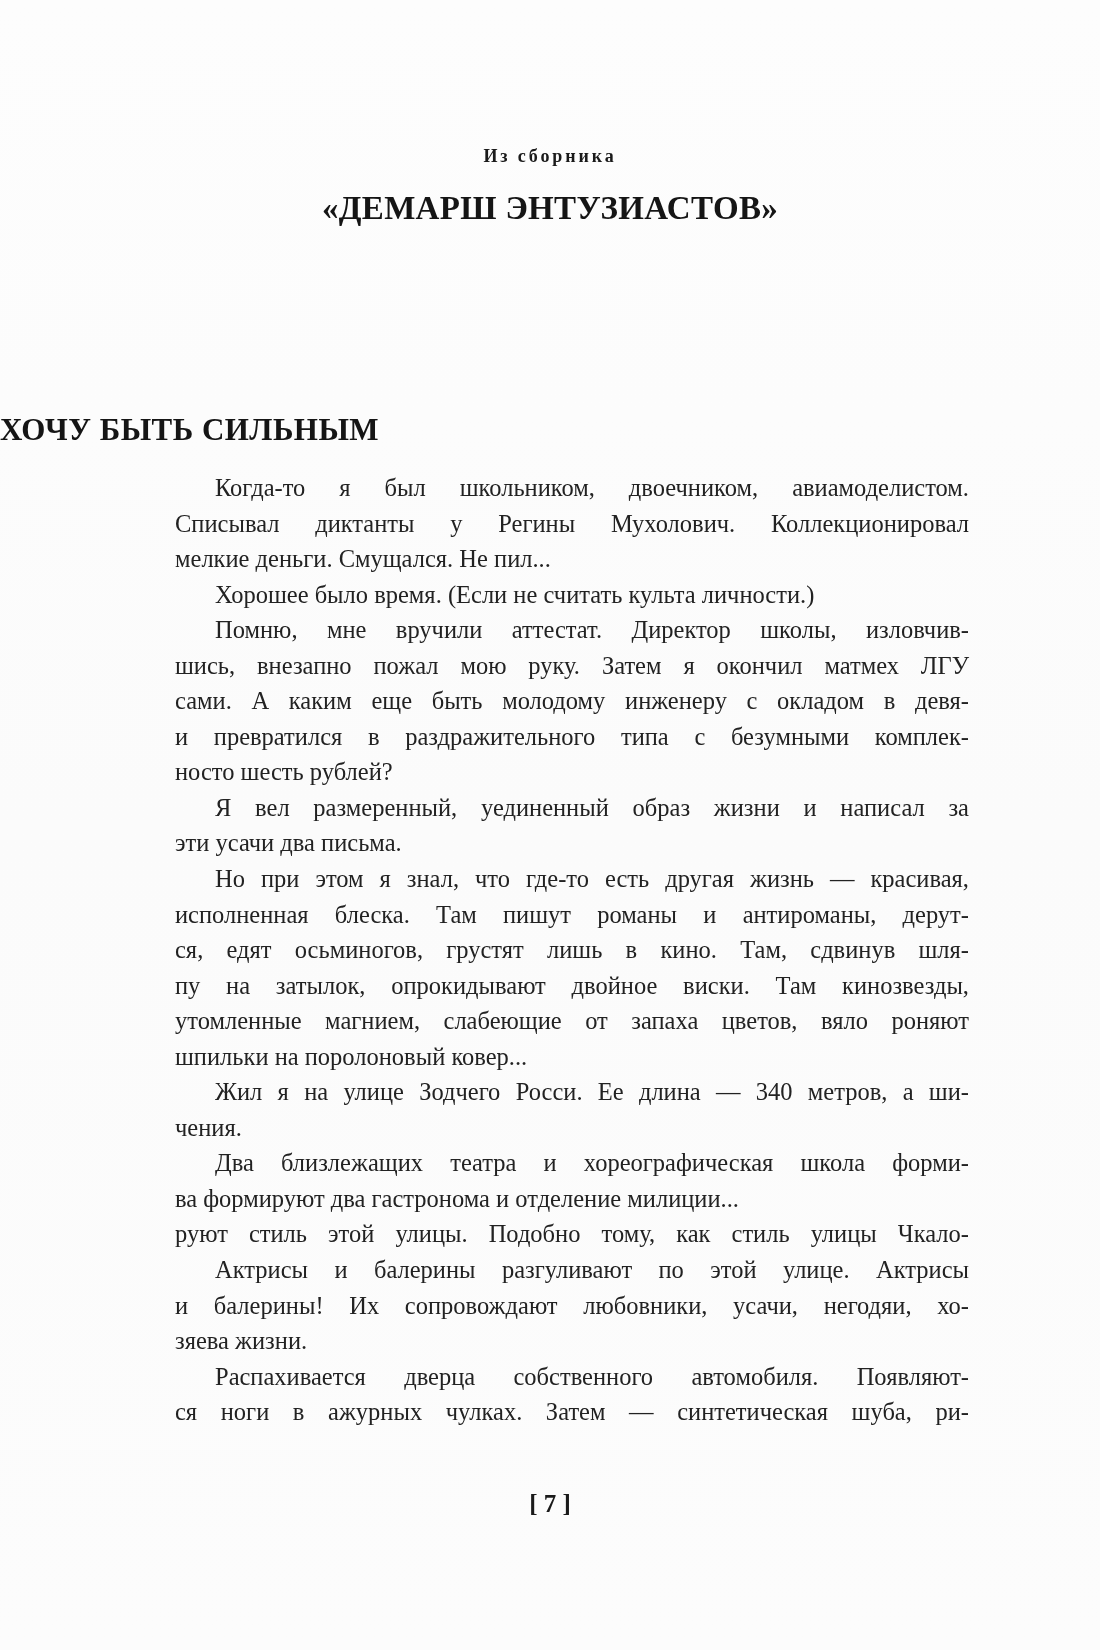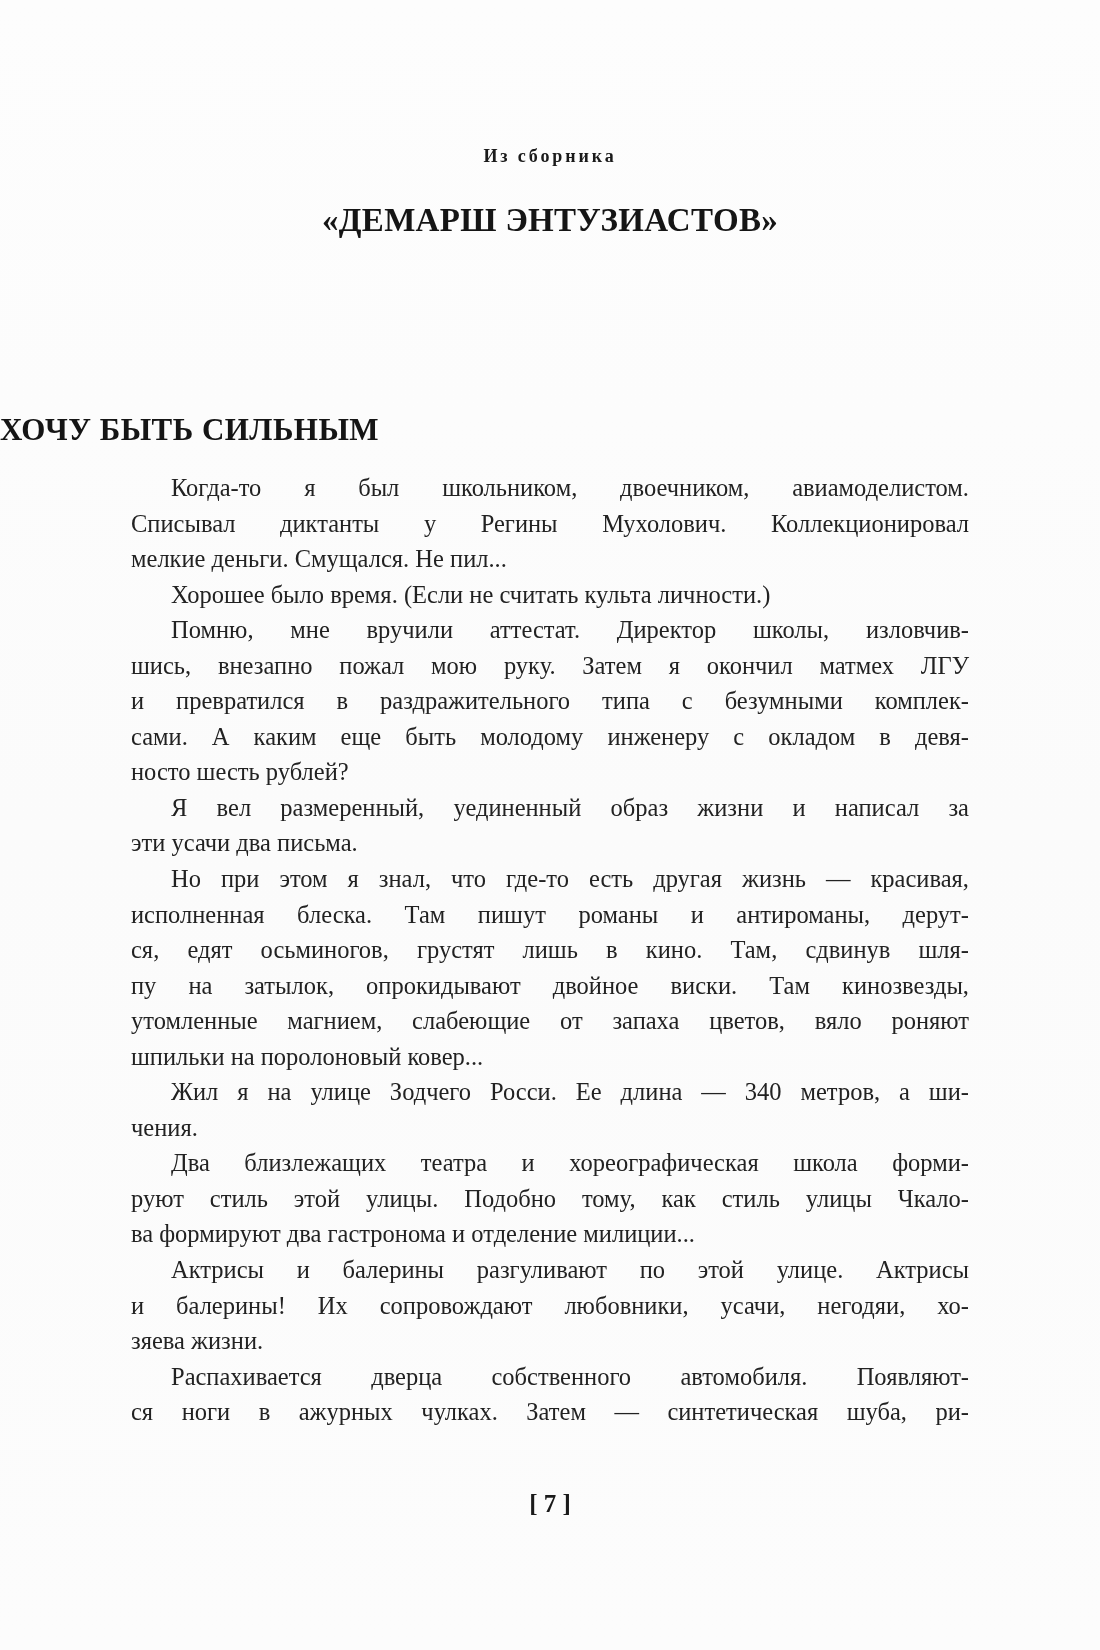--- a/index.html
+++ b/index.html
@@ -34,21 +34,20 @@
   .collection-title {
     position: absolute;
     top: 190px;
     left: 0;
     width: 100%;
     text-align: center;
     font-size: 33px;
     font-weight: bold;
     letter-spacing: 0.01em;
     color: #151515;
-    margin-top: 12px;
   }
   .story-title {
     position: absolute;
     top: 412px;
     left: 0;
     width: 100%;
     text-align: left;
     font-size: 31px;
     font-weight: bold;
     letter-spacing: 0.015em;
@@ -61,20 +60,21 @@
     width: 838px;
     font-size: 24.5px;
     line-height: 35.55px;
     color: #222222;
   }
   .paragraph {
     margin: 0;
   }
   .line {
     text-align: left;
+    margin-left: 44px;
   }
   .line.justify {
     text-align: justify;
     text-align-last: justify;
   }
   .line.indent {
     text-indent: 40px;
   }
   .page-number {
     position: absolute;
@@ -102,44 +102,44 @@
         <div class="line indent justify">Когда-то я был школьником, двоечником, авиамоделистом.</div>
         <div class="line justify">Списывал диктанты у Регины Мухолович. Коллекционировал</div>
         <div class="line">мелкие деньги. Смущался. Не пил...</div>
       </div>
       <div class="paragraph">
         <div class="line indent">Хорошее было время. (Если не считать культа личности.)</div>
       </div>
       <div class="paragraph">
         <div class="line indent justify">Помню, мне вручили аттестат. Директор школы, изловчив-</div>
         <div class="line justify">шись, внезапно пожал мою руку. Затем я окончил матмех ЛГУ</div>
+        <div class="line justify">сами. А каким еще быть молодому инженеру с окладом в девя-</div>
         <div class="line justify">и превратился в раздражительного типа с безумными комплек-</div>
-        <div class="line justify">сами. А каким еще быть молодому инженеру с окладом в девя-</div>
         <div class="line">носто шесть рублей?</div>
       </div>
       <div class="paragraph">
         <div class="line indent justify">Я вел размеренный, уединенный образ жизни и написал за</div>
         <div class="line">эти усачи два письма.</div>
       </div>
       <div class="paragraph">
         <div class="line indent justify">Но при этом я знал, что где-то есть другая жизнь — красивая,</div>
         <div class="line justify">исполненная блеска. Там пишут романы и антироманы, дерут-</div>
         <div class="line justify">ся, едят осьминогов, грустят лишь в кино. Там, сдвинув шля-</div>
         <div class="line justify">пу на затылок, опрокидывают двойное виски. Там кинозвезды,</div>
         <div class="line justify">утомленные магнием, слабеющие от запаха цветов, вяло роняют</div>
         <div class="line">шпильки на поролоновый ковер...</div>
       </div>
       <div class="paragraph">
         <div class="line indent justify">Жил я на улице Зодчего Росси. Ее длина — 340 метров, а ши-</div>
         <div class="line">чения.</div>
       </div>
       <div class="paragraph">
         <div class="line indent justify">Два близлежащих театра и хореографическая школа форми-</div>
+        <div class="line">ва формируют два гастронома и отделение милиции...</div>
         <div class="line justify">руют стиль этой улицы. Подобно тому, как стиль улицы Чкало-</div>
-        <div class="line">ва формируют два гастронома и отделение милиции...</div>
       </div>
       <div class="paragraph">
         <div class="line indent justify">Актрисы и балерины разгуливают по этой улице. Актрисы</div>
         <div class="line justify">и балерины! Их сопровождают любовники, усачи, негодяи, хо-</div>
         <div class="line">зяева жизни.</div>
       </div>
       <div class="paragraph">
         <div class="line indent justify">Распахивается дверца собственного автомобиля. Появляют-</div>
         <div class="line justify">ся ноги в ажурных чулках. Затем — синтетическая шуба, ри-</div>
       </div>

